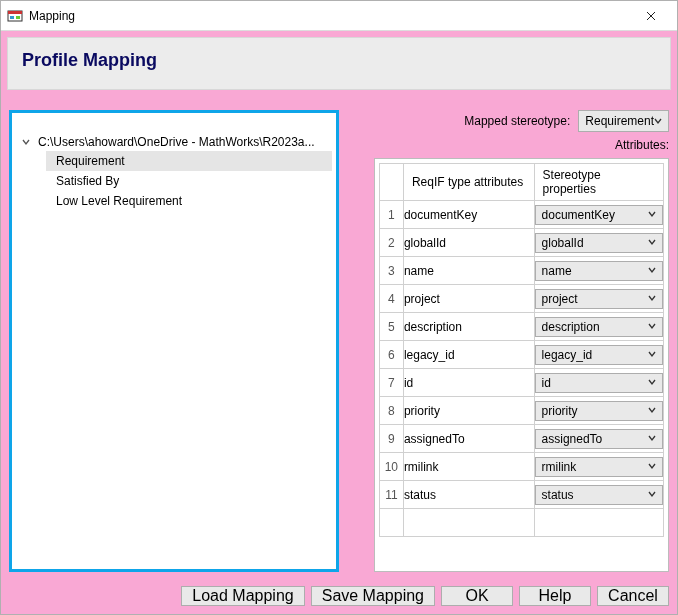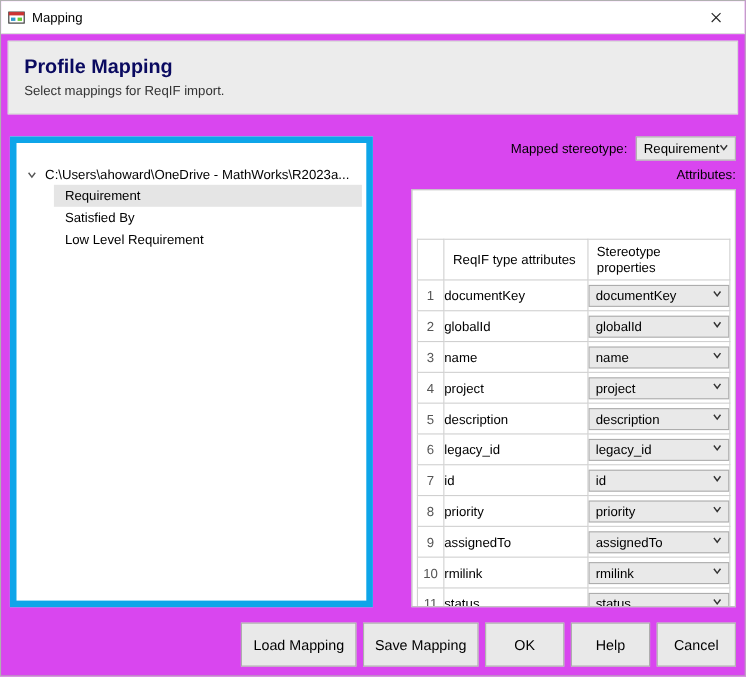--- a/index.html
+++ b/index.html
@@ -12,21 +12,21 @@
     width: 678px;
     height: 615px;
     overflow: hidden;
   }
   .window {
     border: 1px solid #b0b0b0;
     width: 678px;
     height: 615px;
     display: flex;
     flex-direction: column;
-    background: #d946ef;
+    background: #f9a8d4;
   }
   .titlebar {
     height: 30px;
     background: #fff;
     display: flex;
     align-items: center;
     padding: 0 6px;
     border-bottom: 1px solid #ddd;
   }
   .titlebar .app-icon {
@@ -68,21 +68,21 @@
     flex: 1;
     display: flex;
     gap: 8px;
     padding: 20px 8px 8px 8px;
     min-height: 0;
   }
 
   .tree-panel {
     width: 330px;
     background: #fff;
-    border: 6px solid #0ea5e9;
+    border: 3px solid #0ea5e9;
     padding: 20px 4px 3px 4px;
     overflow: hidden;
   }
   .tree-root-row {
     display: flex;
     align-items: center;
     gap: 6px;
     padding: 2px 6px;
     white-space: nowrap;
     overflow: hidden;
@@ -136,21 +136,20 @@
     background: #fff;
     border: 1px solid #bcbcbc;
     padding: 4px;
     overflow: hidden;
     display: flex;
     flex-direction: column;
   }
   table.attr-table {
     border-collapse: collapse;
     width: 100%;
-    margin-top: 40px;
   }
   table.attr-table th, table.attr-table td {
     border: 1px solid #d0d0d0;
     padding: 0;
     height: 28px;
   }
   table.attr-table th {
     background: #fff;
     font-weight: normal;
     text-align: left;
@@ -183,29 +182,29 @@
   }
 
   .button-bar {
     display: flex;
     justify-content: flex-end;
     gap: 6px;
     padding: 6px 8px 8px 8px;
   }
   .btn {
     min-width: 72px;
-    height: 40px;
+    height: 20px;
     background: #e9e9e9;
     border: 1px solid #adadad;
     display: inline-flex;
     align-items: center;
     justify-content: center;
     padding: 0 10px;
     font-family: inherit;
-    font-size: 13px;
+    font-size: 16px;
   }
 </style>
 </head>
 <body>
 
 <div class="window">
 
   <div class="titlebar">
     <span class="app-icon">
       <svg viewBox="0 0 16 16" width="16" height="16">
@@ -220,21 +219,20 @@
     <div class="close">
       <svg viewBox="0 0 10 10" width="10" height="10">
         <line x1="1" y1="1" x2="9" y2="9" stroke="currentColor" stroke-width="1"></line>
         <line x1="9" y1="1" x2="1" y2="9" stroke="currentColor" stroke-width="1"></line>
       </svg>
     </div>
   </div>
 
   <div class="header-block">
     <div class="header-title">Profile Mapping</div>
-    <div class="header-sub">Select mappings for ReqIF import.</div>
   </div>
 
   <div class="content">
 
     <div class="tree-panel">
       <div class="tree-root-row">
         <span class="expander">
           <svg viewBox="0 0 8 8" width="8" height="8">
               <path d="M1 2 L4 6 L7 2" fill="none" stroke="#555" stroke-width="1.3"></path>
             </svg>

